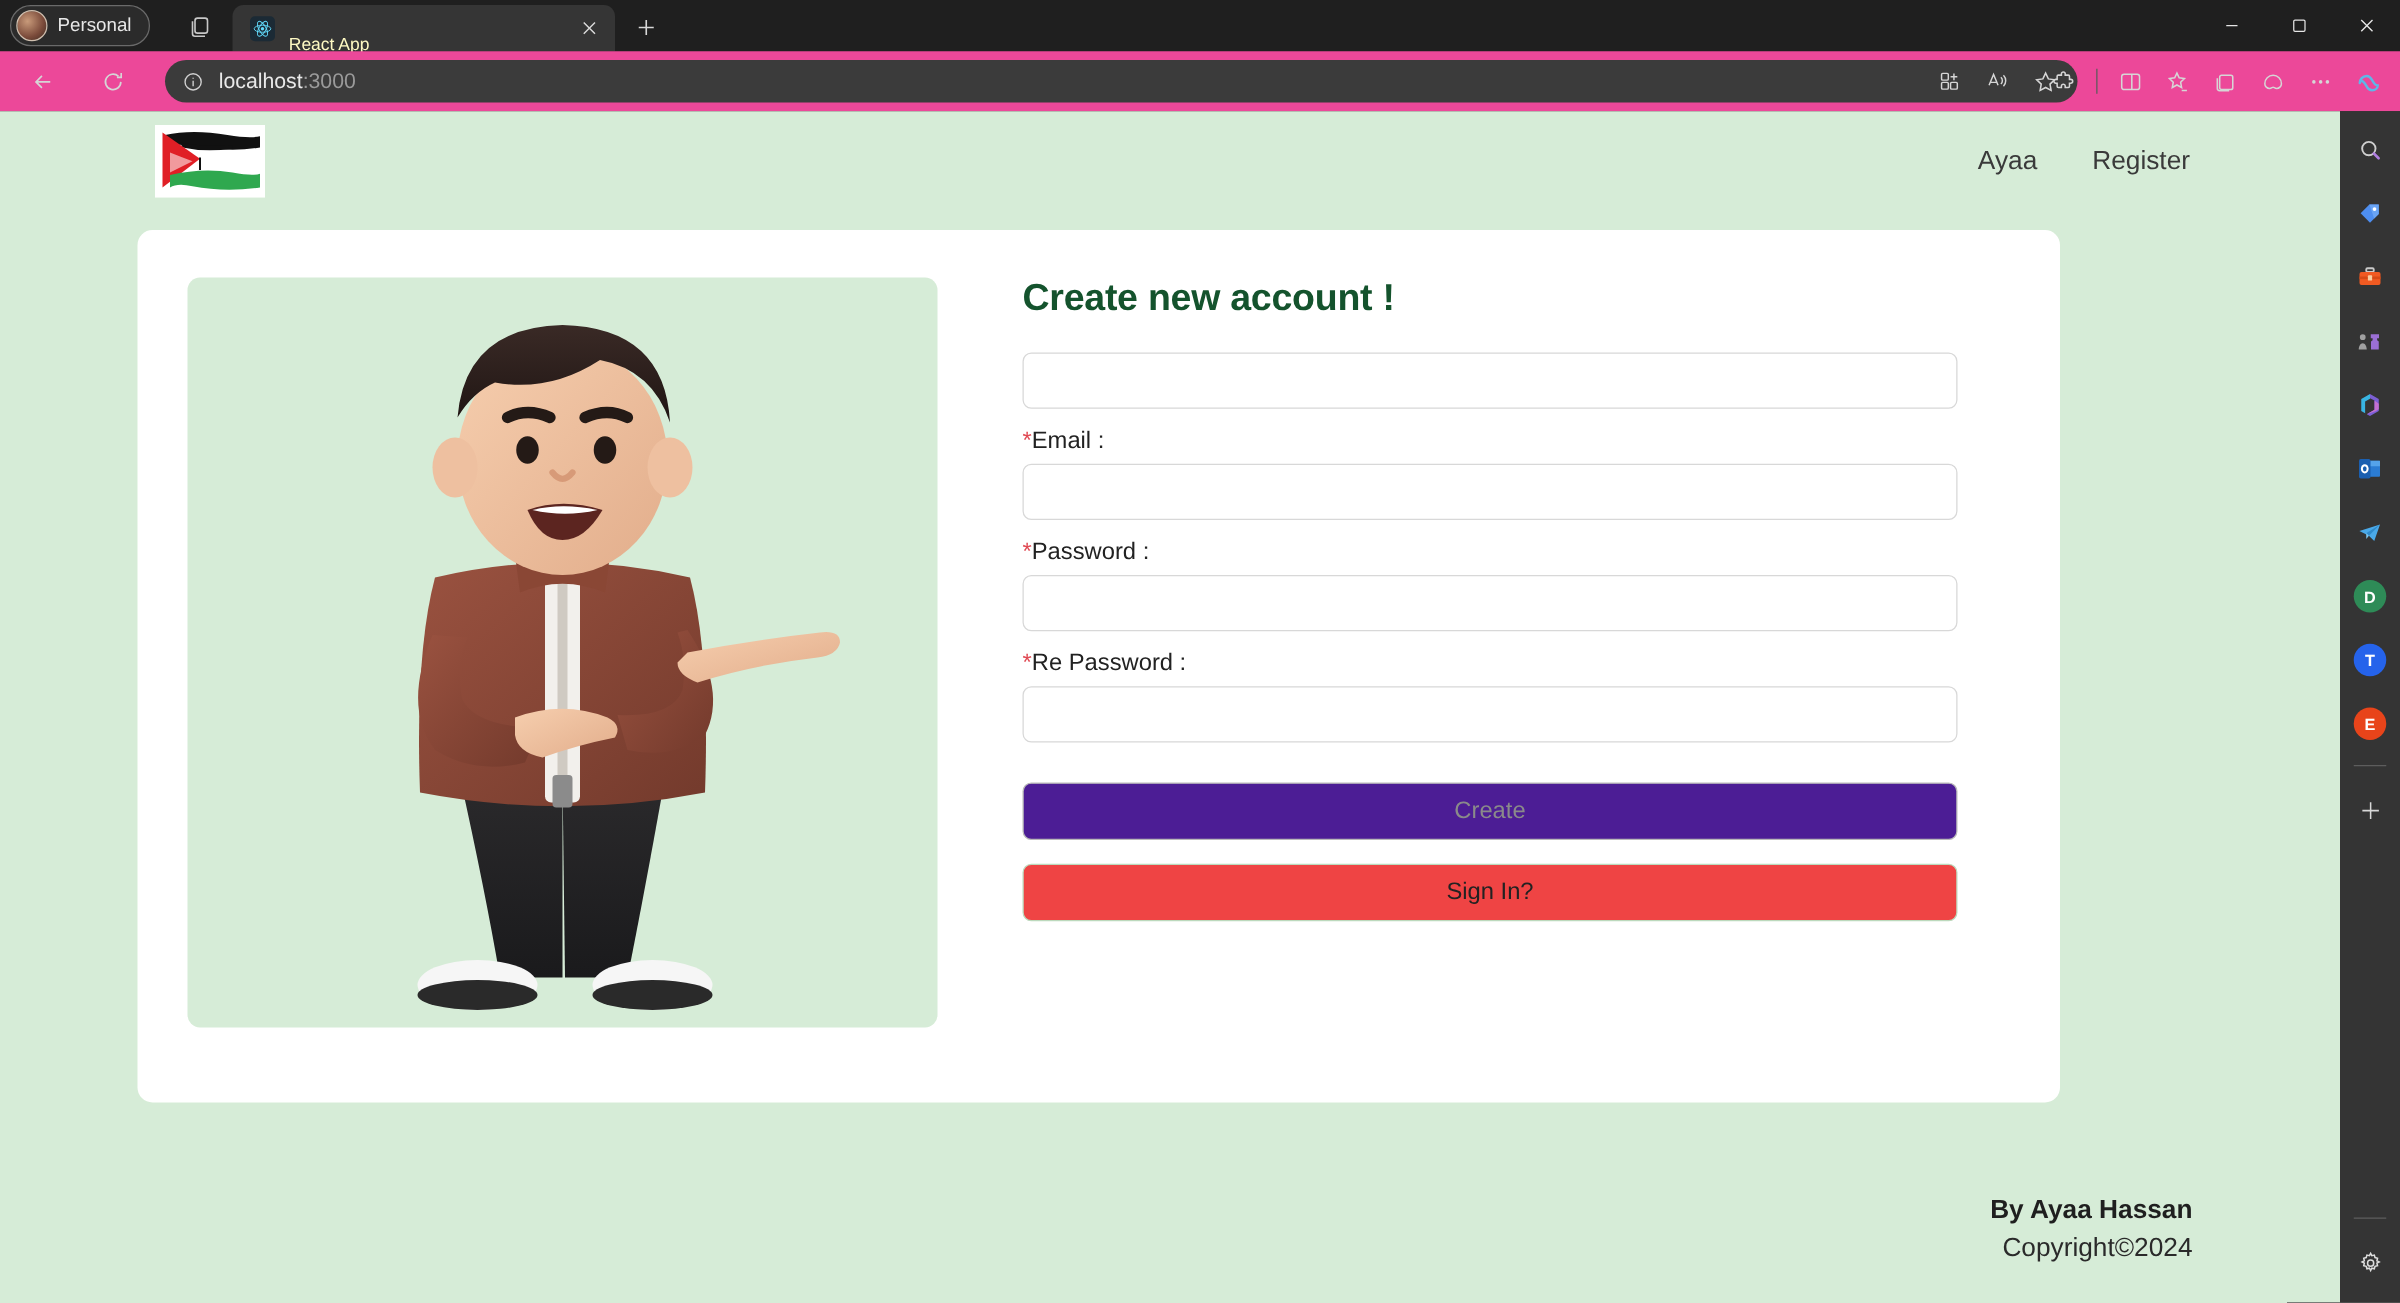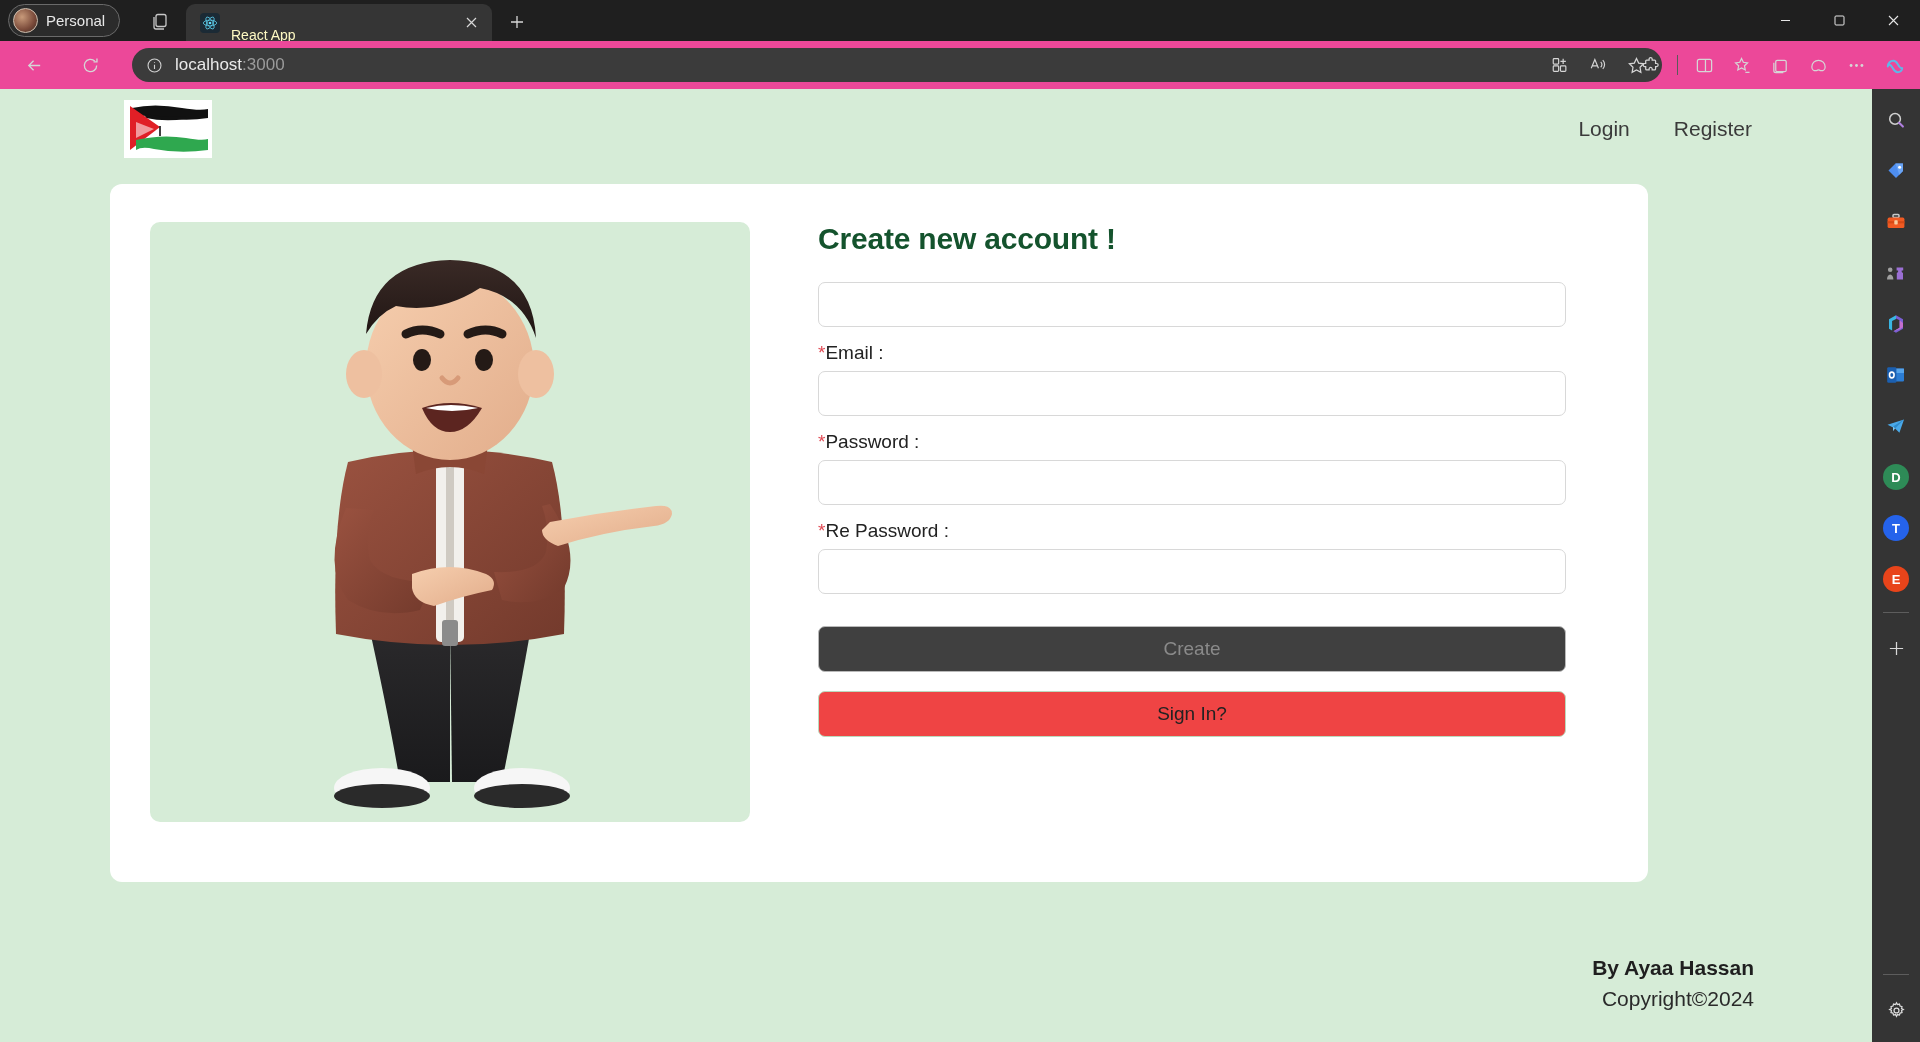--- a/index.html
+++ b/index.html
@@ -129,21 +129,21 @@
   .field input {
     width: 100%; height: 45px; border: 1px solid #d8d8d8; border-radius: 7px;
     background: #fff; padding: 0 12px; font-size: 17px;
     font-family: "Liberation Sans", sans-serif; outline: none; color: #222;
   }
   .btn {
     width: 100%; height: 46px; border-radius: 7px; font-size: 19px;
     font-family: "Liberation Sans", sans-serif; cursor: pointer;
   }
   .btn-create {
-    border: 1px solid #b9b9b9; background: #404040; color: #8a8a8a; margin-top: 17px;
+    border: 1px solid #b9b9b9; background: #4c1d95; color: #8a8a8a; margin-top: 17px;
   }
   .btn-signin {
     border: 1px solid #bcd9bd; background: #ef4444; color: #222; margin-top: 19px;
   }
 
   .footer {
     position: absolute; right: 118px; bottom: 28px; text-align: right; line-height: 1.45;
   }
   .footer .by { font-size: 21px; font-weight: bold; color: #1f1f1f; }
   .footer .cp { font-size: 21px; color: #2a2a2a; }
@@ -382,21 +382,21 @@
           <rect width="88" height="58" fill="#ffffff"></rect>
           <path d="M8 8 Q30 3 58 8 Q76 11 84 9 L84 18 Q60 22 34 17 Q18 14 8 18 Z" fill="#111"></path>
           <path d="M20 14 Q42 18 62 16 L62 19 Q40 22 22 18 Z" fill="#111"></path>
           <path d="M6 6 L36 27 L6 50 Z" fill="#e01f26"></path>
           <path d="M12 22 Q22 26 30 29 Q20 34 12 38 Z" fill="#ffffff" opacity="0.55"></path>
           <path d="M12 40 Q38 34 62 38 Q78 41 84 39 L84 50 Q56 54 30 49 Q18 46 12 50 Z" fill="#2fa84f"></path>
           <path d="M36 26 L36 36" stroke="#111" stroke-width="1.6"></path>
         </svg>
       </div>
       <nav class="nav">
-        <a href="#">Login</a>
+        <a href="#">Ayaa</a>
         <a href="#">Register</a>
       </nav>
     </div>
 
     <div class="card">
       <div class="card-inner">
 
         <div class="illus-panel">
           <svg width="600" height="600" viewBox="0 0 600 600">
             <defs>

